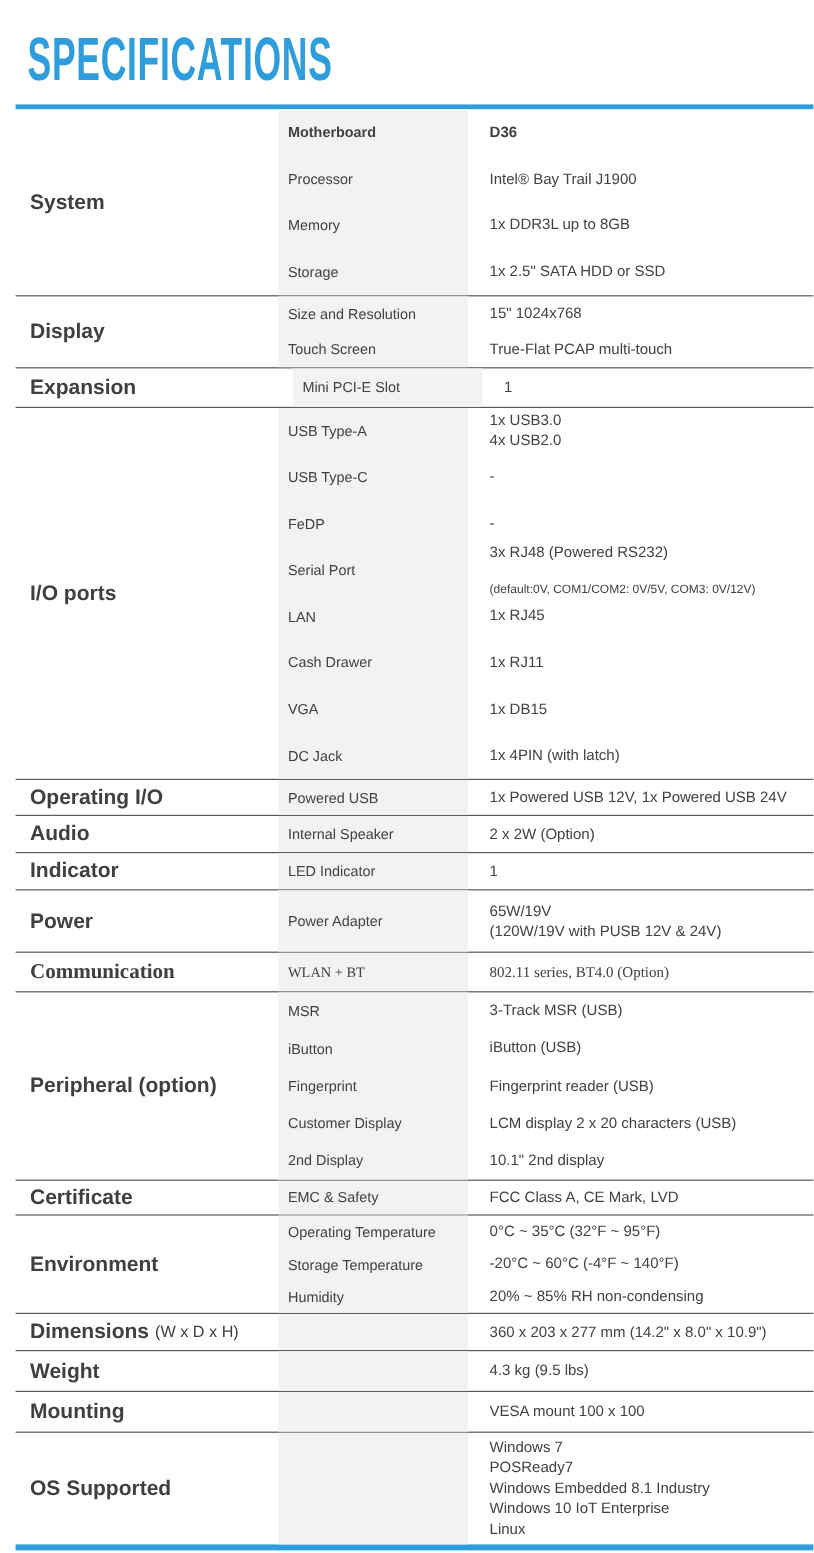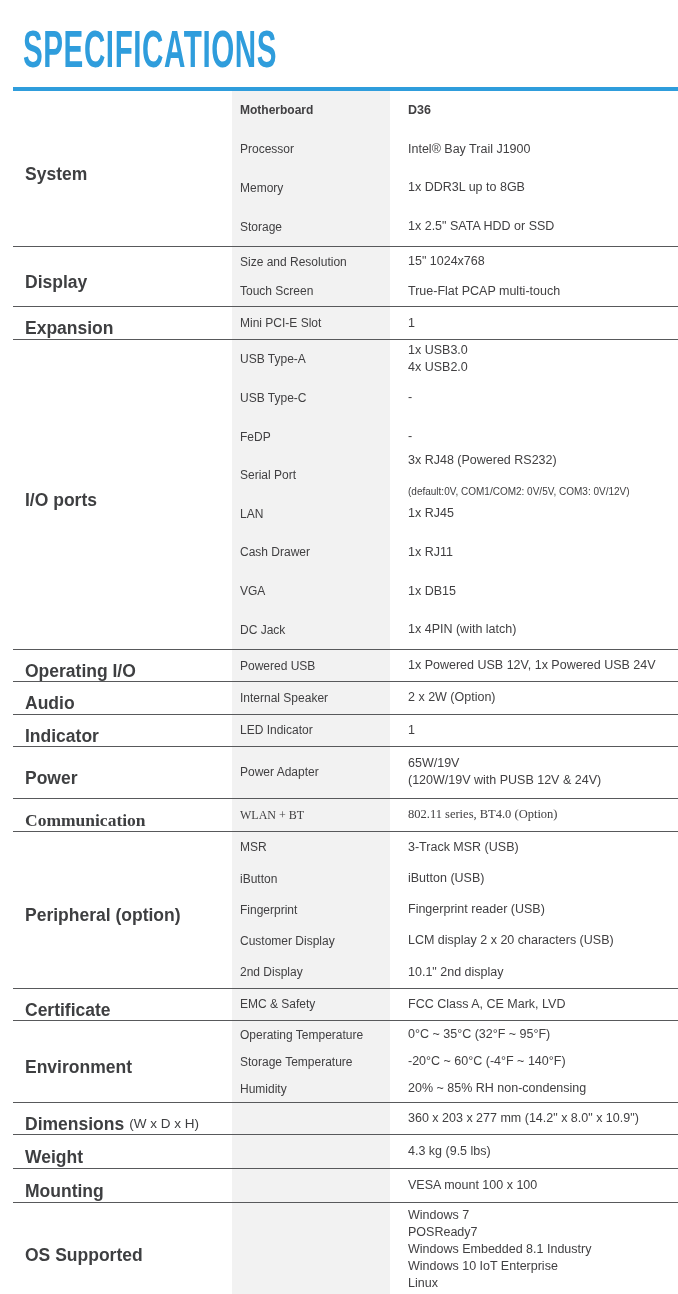--- a/index.html
+++ b/index.html
@@ -17,21 +17,21 @@
     letter-spacing:1px;
     transform:scaleX(0.58); transform-origin:left top;
     white-space:nowrap;
   }
   .title-rule { margin:12px 0 0 13px; width:665px; height:4px; background:var(--accent); }
   .spec-table { margin-left:13px; width:665px; }
   .sec { display:flex; border-top:1.5px solid var(--divider); }
   .sec:first-child { border-top:none; }
   .sec-name {
     width:219px; display:flex; align-items:center; padding-left:12px;
-    font-weight:bold; font-size:17.5px; color:var(--heading); line-height:1.1;margin-top:12px;
+    font-weight:bold; font-size:17.5px; color:var(--heading); line-height:1.1;
   }
   .sec-suffix { font-size:13.5px; font-weight:normal; margin-left:5px; white-space:nowrap; }
   .rows { flex:1; display:flex; flex-direction:column; }
   .row { flex:1; display:flex; min-height:26px; }
   .lbl {
     width:158px; background:var(--label-bg);
     display:flex; align-items:center; padding-left:8px;
     font-size:12px; line-height:14px; color:var(--text);
   }
   .val {
@@ -92,21 +92,21 @@
             </div>
           </div>
           <div class="row">
             <div class="lbl">Touch Screen</div>
             <div class="val">
               <div class="vline">True-Flat PCAP multi-touch</div>
             </div>
           </div>
         </div>
       </section>
-      <section class="sec" style="min-height: 33px;">
+      <section class="sec" style="min-height: 33px; gap: 12px;">
         <div class="sec-name">
           <span class="sec-title-text">Expansion</span>
         </div>
         <div class="rows">
           <div class="row">
             <div class="lbl">Mini PCI-E Slot</div>
             <div class="val">
               <div class="vline">1</div>
             </div>
           </div>

